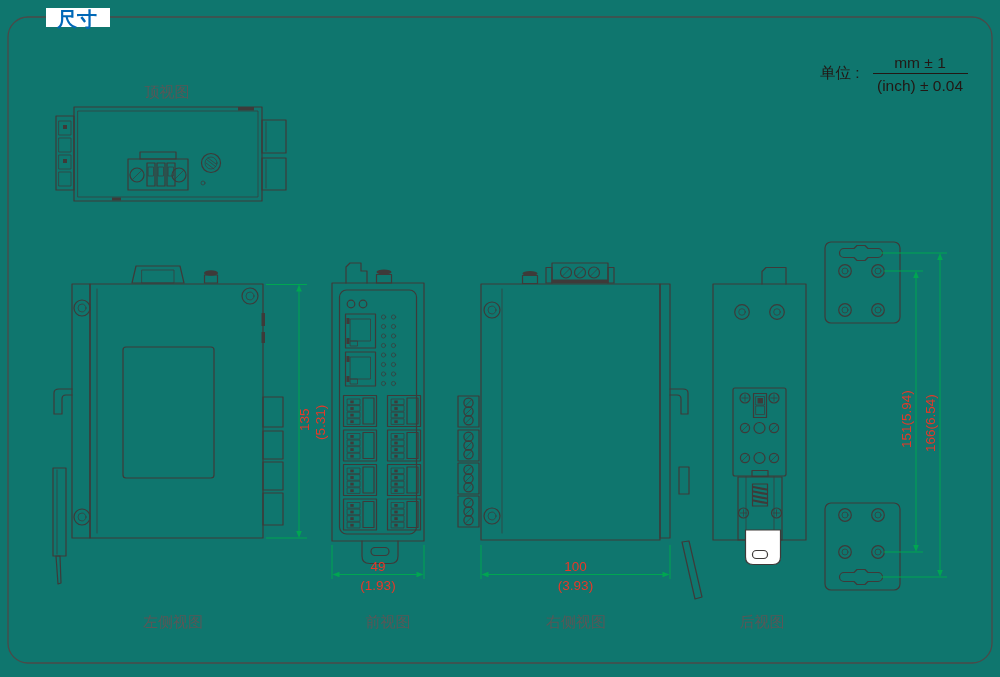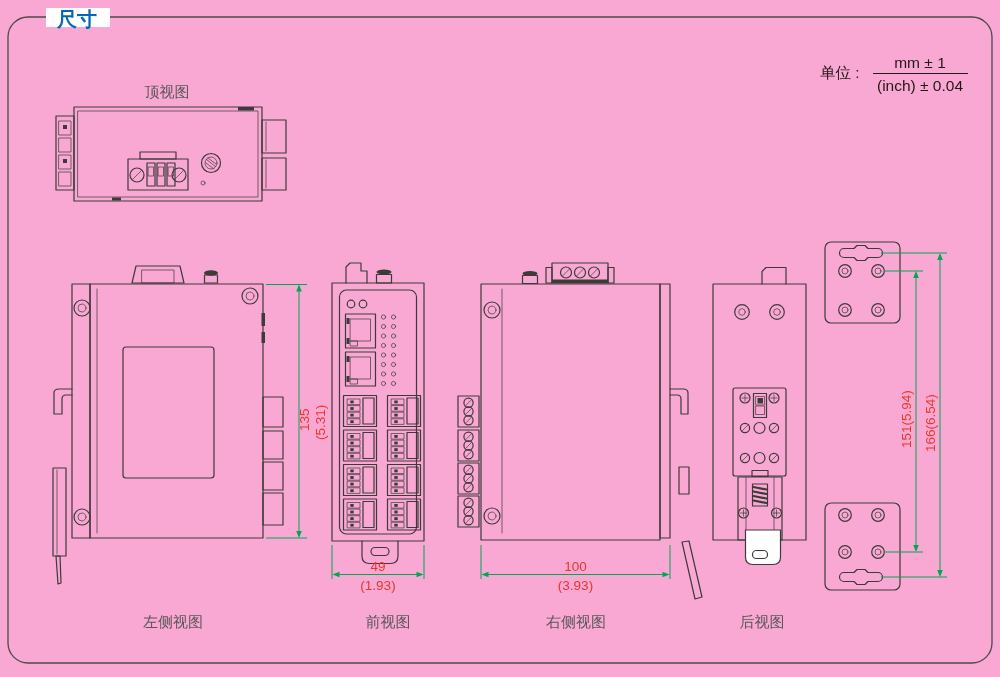--- a/index.html
+++ b/index.html
@@ -1,16 +1,16 @@
 <!DOCTYPE html>
 <html style="--accent_blue: #0068B7; --line_dark: #3E3A39; --label_gray: #595757; --dim_green: #00A651; --dim_red: #E83828; --frame_border: #4C4948; --ink: #231815; --background: #FFFFFF;"><head>
 <meta charset="utf-8">
 <style>
   html,body{margin:0;padding:0;background:#fff;}
-  .stage{width:1000px;height:677px;position:relative;background:#f9a8d4;overflow:hidden;}
+  .stage{width:1000px;height:677px;position:relative;background:#0f766e;overflow:hidden;}
   text{font-family:"Liberation Sans","DejaVu Sans",sans-serif;}
   .ln{fill:none;stroke:var(--line_dark,#3E3A39);stroke-width:1.2;stroke-linejoin:round;stroke-linecap:round;}
   .lt{fill:none;stroke:var(--line_dark,#3E3A39);stroke-width:0.7;stroke-linejoin:round;stroke-linecap:round;}
   .fd{fill:var(--line_dark,#3E3A39);stroke:none;}
   .wf{fill:#fff;stroke:var(--line_dark,#3E3A39);stroke-width:1.2;}
   .dm{fill:none;stroke:var(--dim_green,#00A651);stroke-width:1;}
   .df{fill:var(--dim_green,#00A651);stroke:none;}
   .rt{fill:var(--dim_red,#E83828);font-size:13.5px;}
   .vl{fill:var(--label_gray,#595757);font-size:15px;}
   .ink{fill:var(--ink,#231815);font-size:15.5px;}

